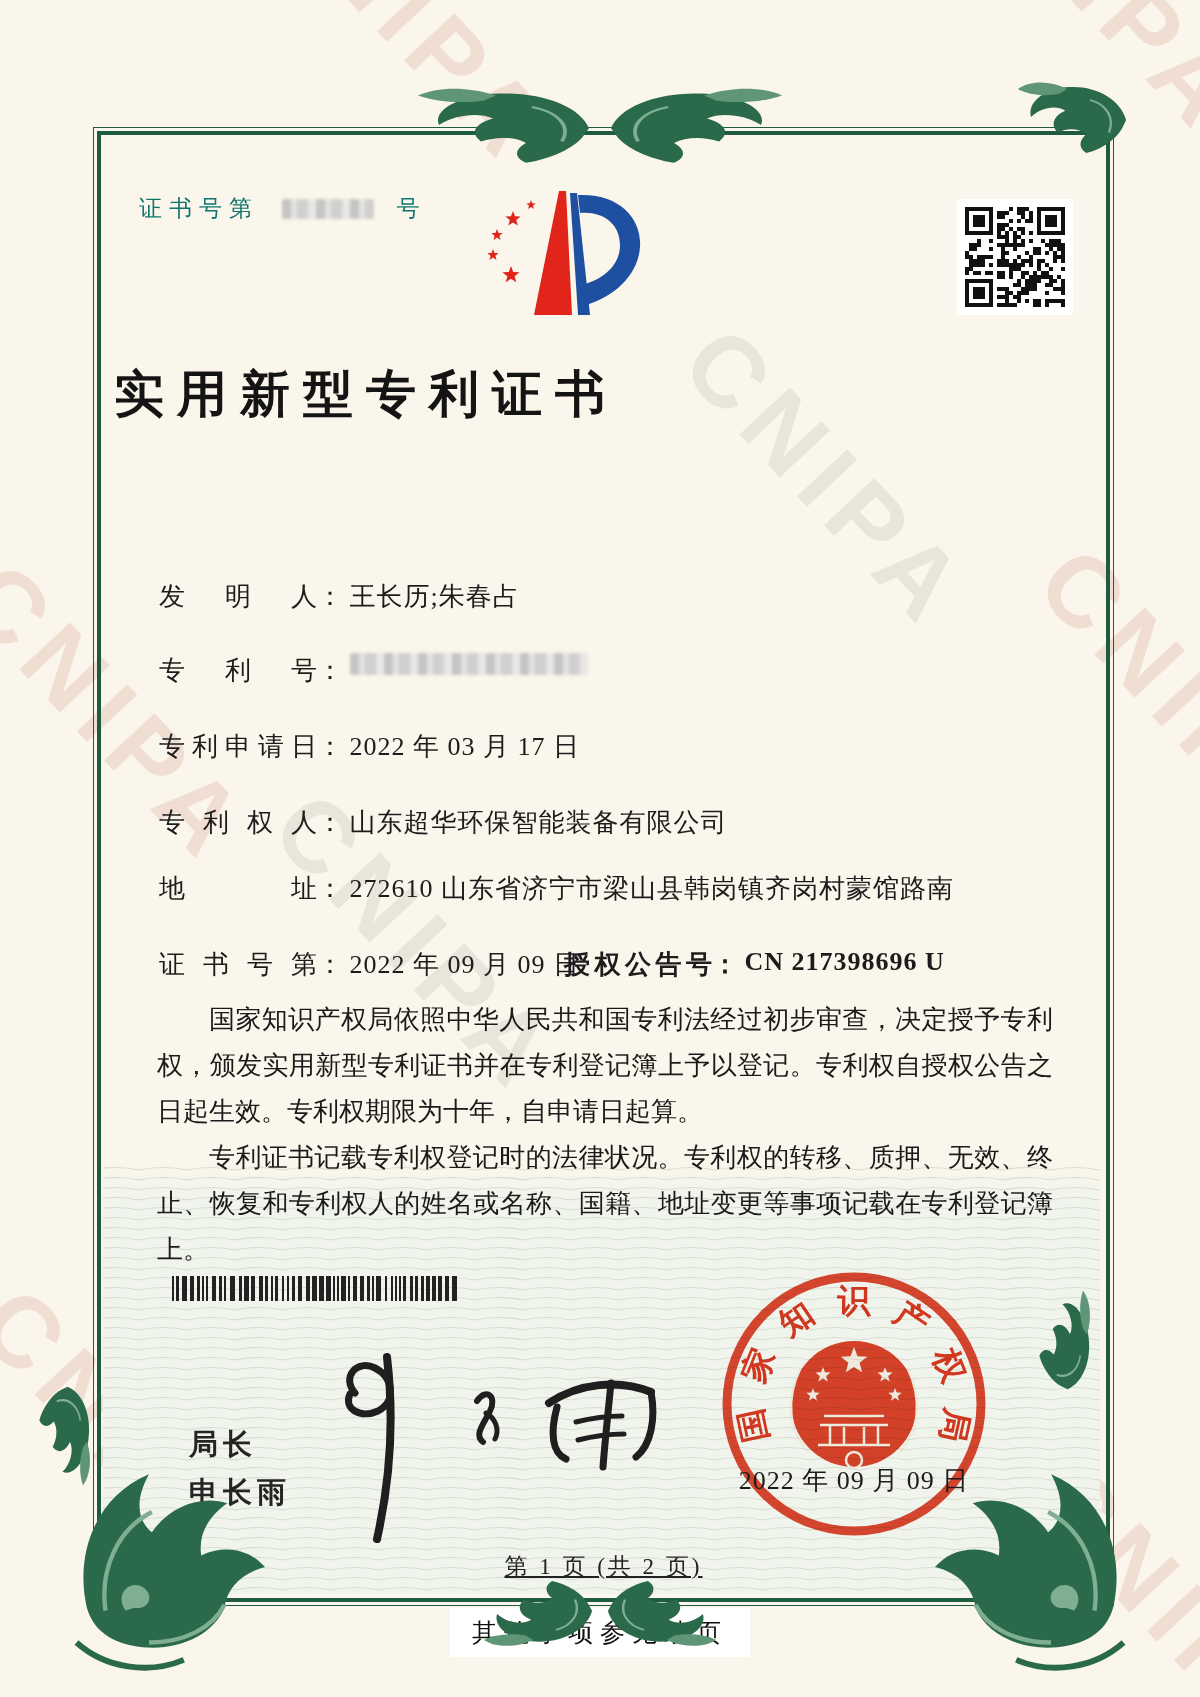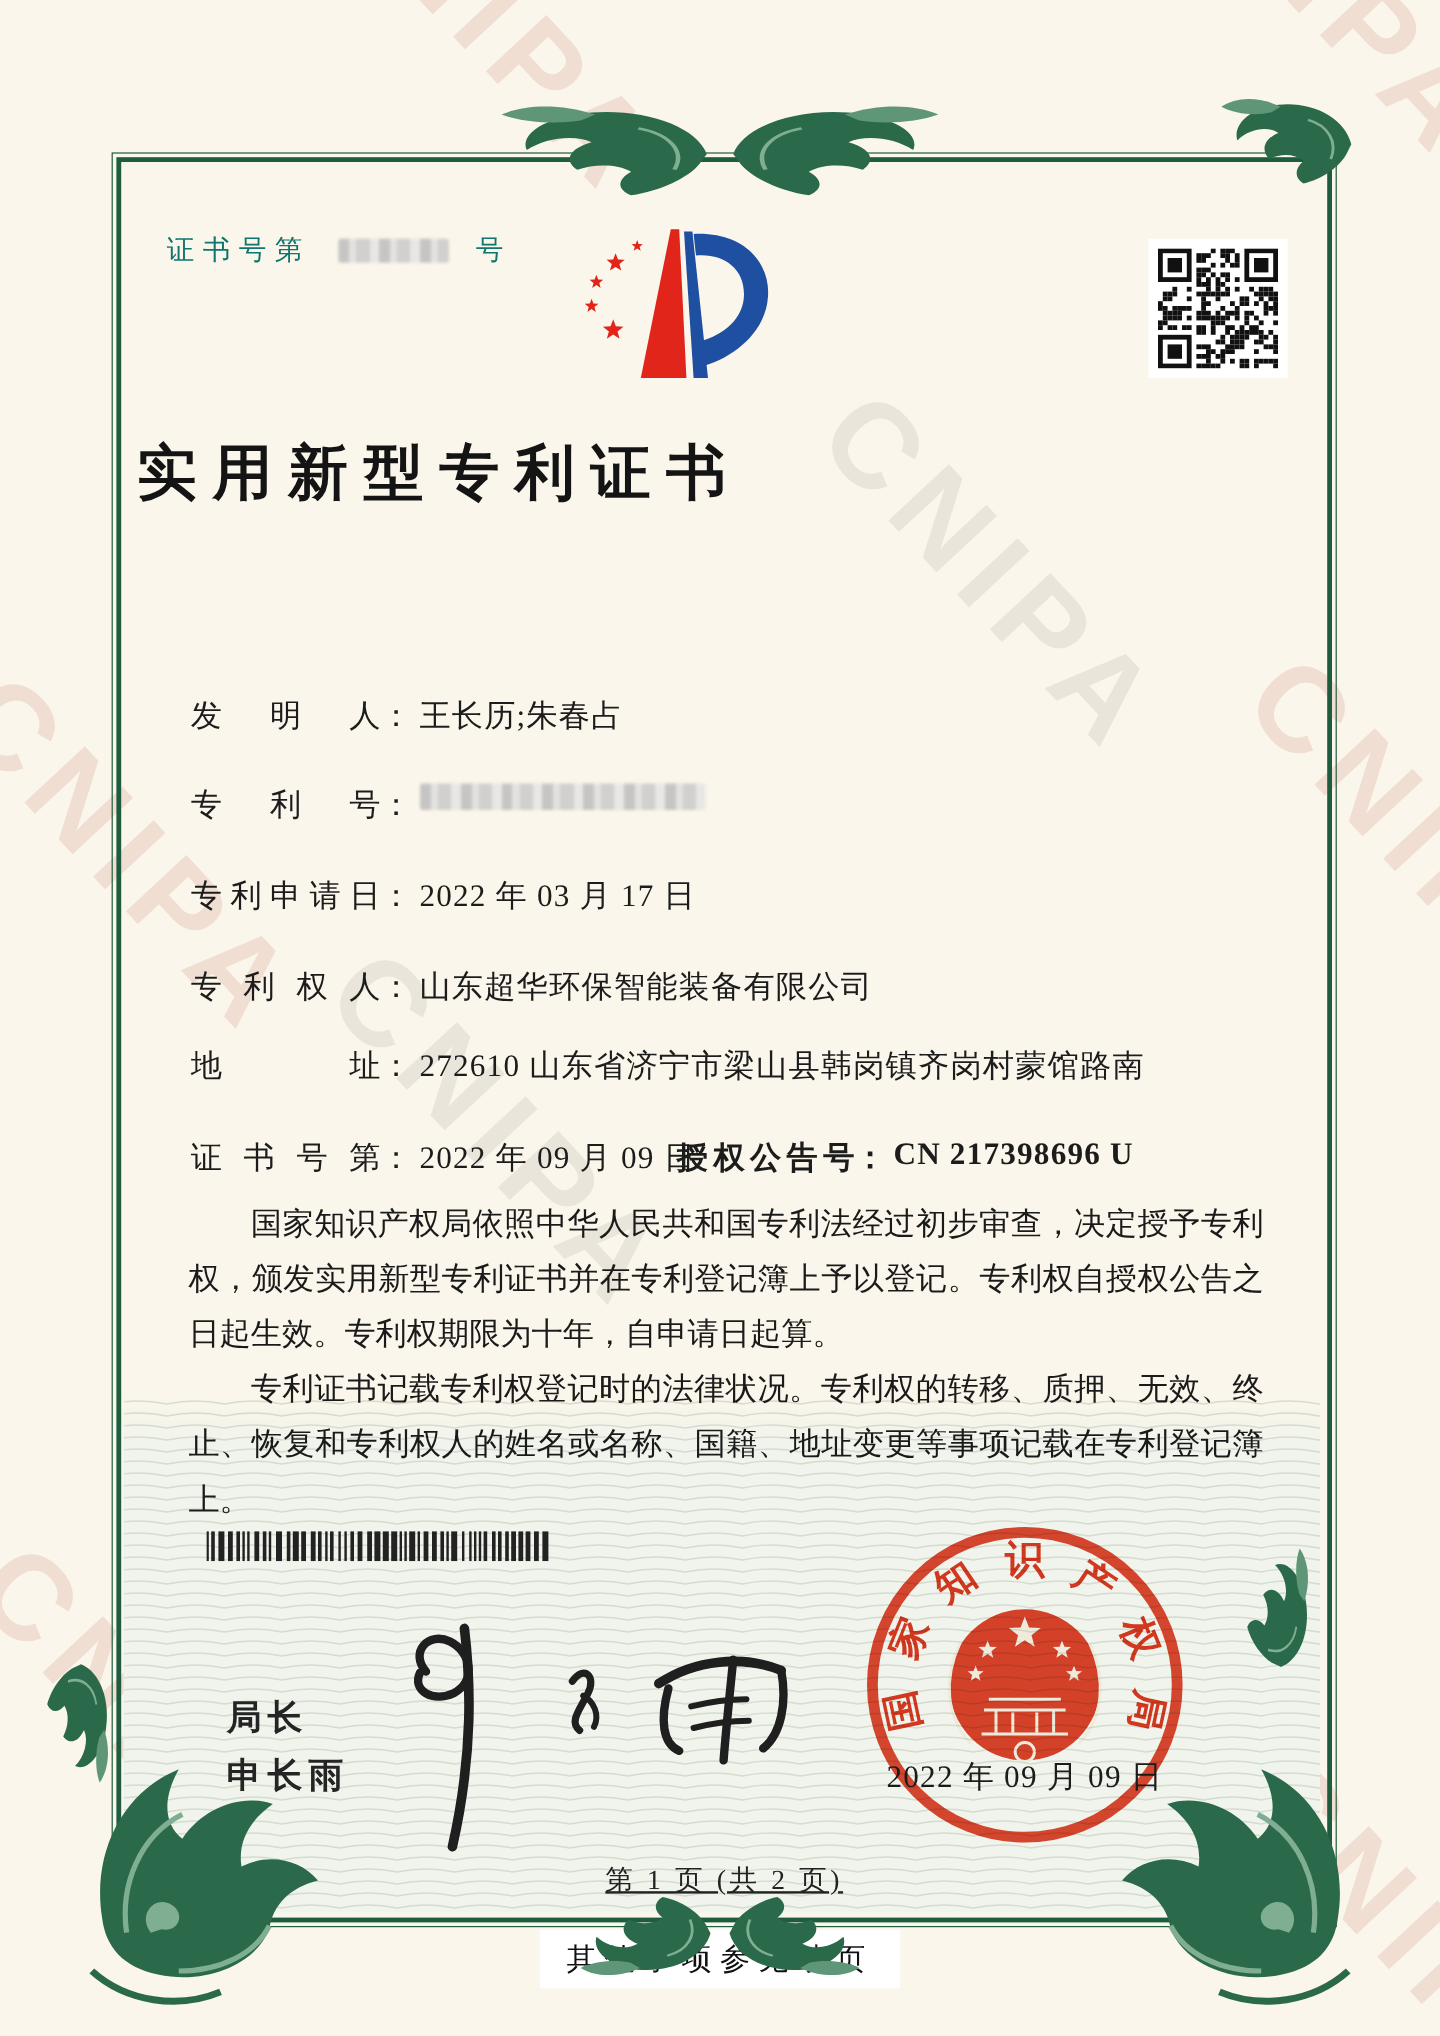--- a/index.html
+++ b/index.html
@@ -60,21 +60,21 @@
   .paras p{margin:0;text-indent:52px;}
   
   .waveband{
     position:absolute;left:2px;top:1029px;width:997px;height:430px;
     background:linear-gradient(180deg,rgba(241,244,236,0) 0,#f1f4ec 36px);
     overflow:hidden;
   }
   .barcode{position:absolute;left:71px;top:1141px;width:287px;height:25px;}
   .director{
     position:absolute;left:88px;font-size:29px;letter-spacing:5px;color:#242424;
-    font-family:"Liberation Sans","DejaVu Sans",sans-serif;font-weight:600;
+    font-family:"Liberation Sans","DejaVu Sans",sans-serif;font-weight:600;margin-top:13px;
   }
   .signature{position:absolute;left:198px;top:1204px;}
   .sealwrap{position:absolute;left:616px;top:1132px;width:274px;height:274px;mix-blend-mode:multiply;}
   .pagefoot{
     position:absolute;left:0;top:1416px;width:100%;text-align:center;
     font-size:23px;letter-spacing:3px;color:#222;text-decoration:underline;
   }
   
   .contnote{
     position:absolute;left:0;top:1608px;width:100%;text-align:center;z-index:2;

